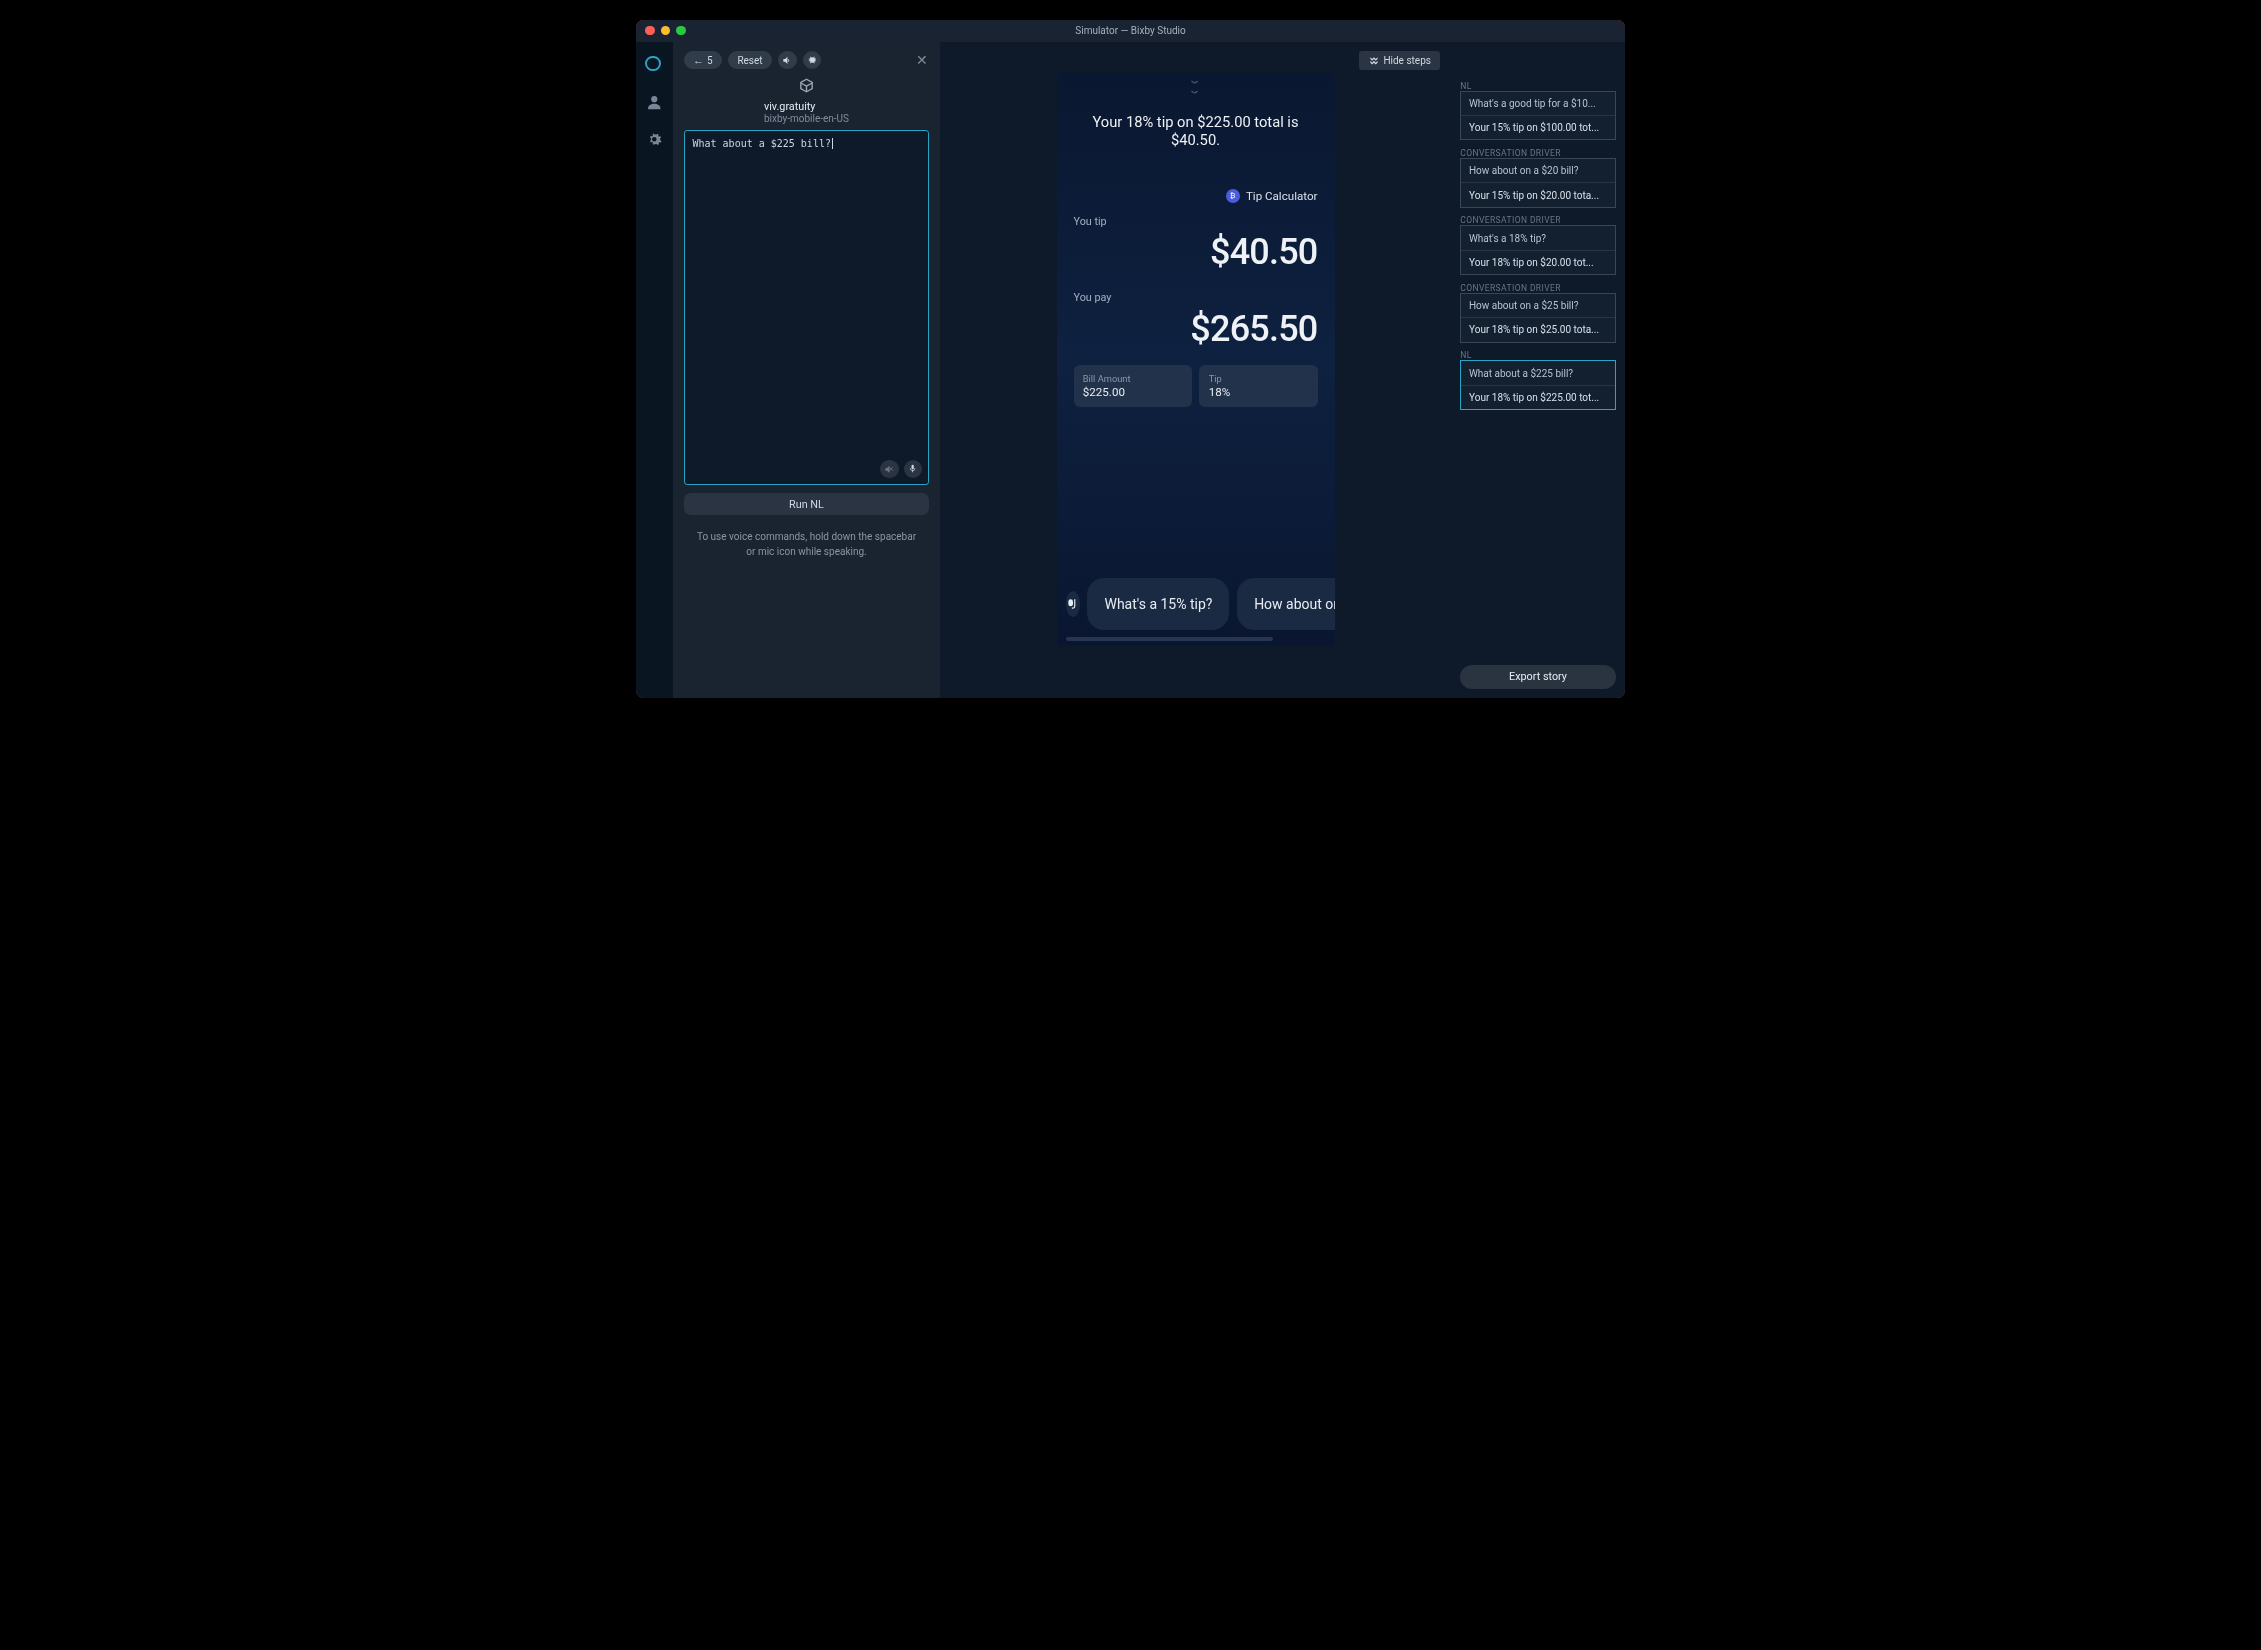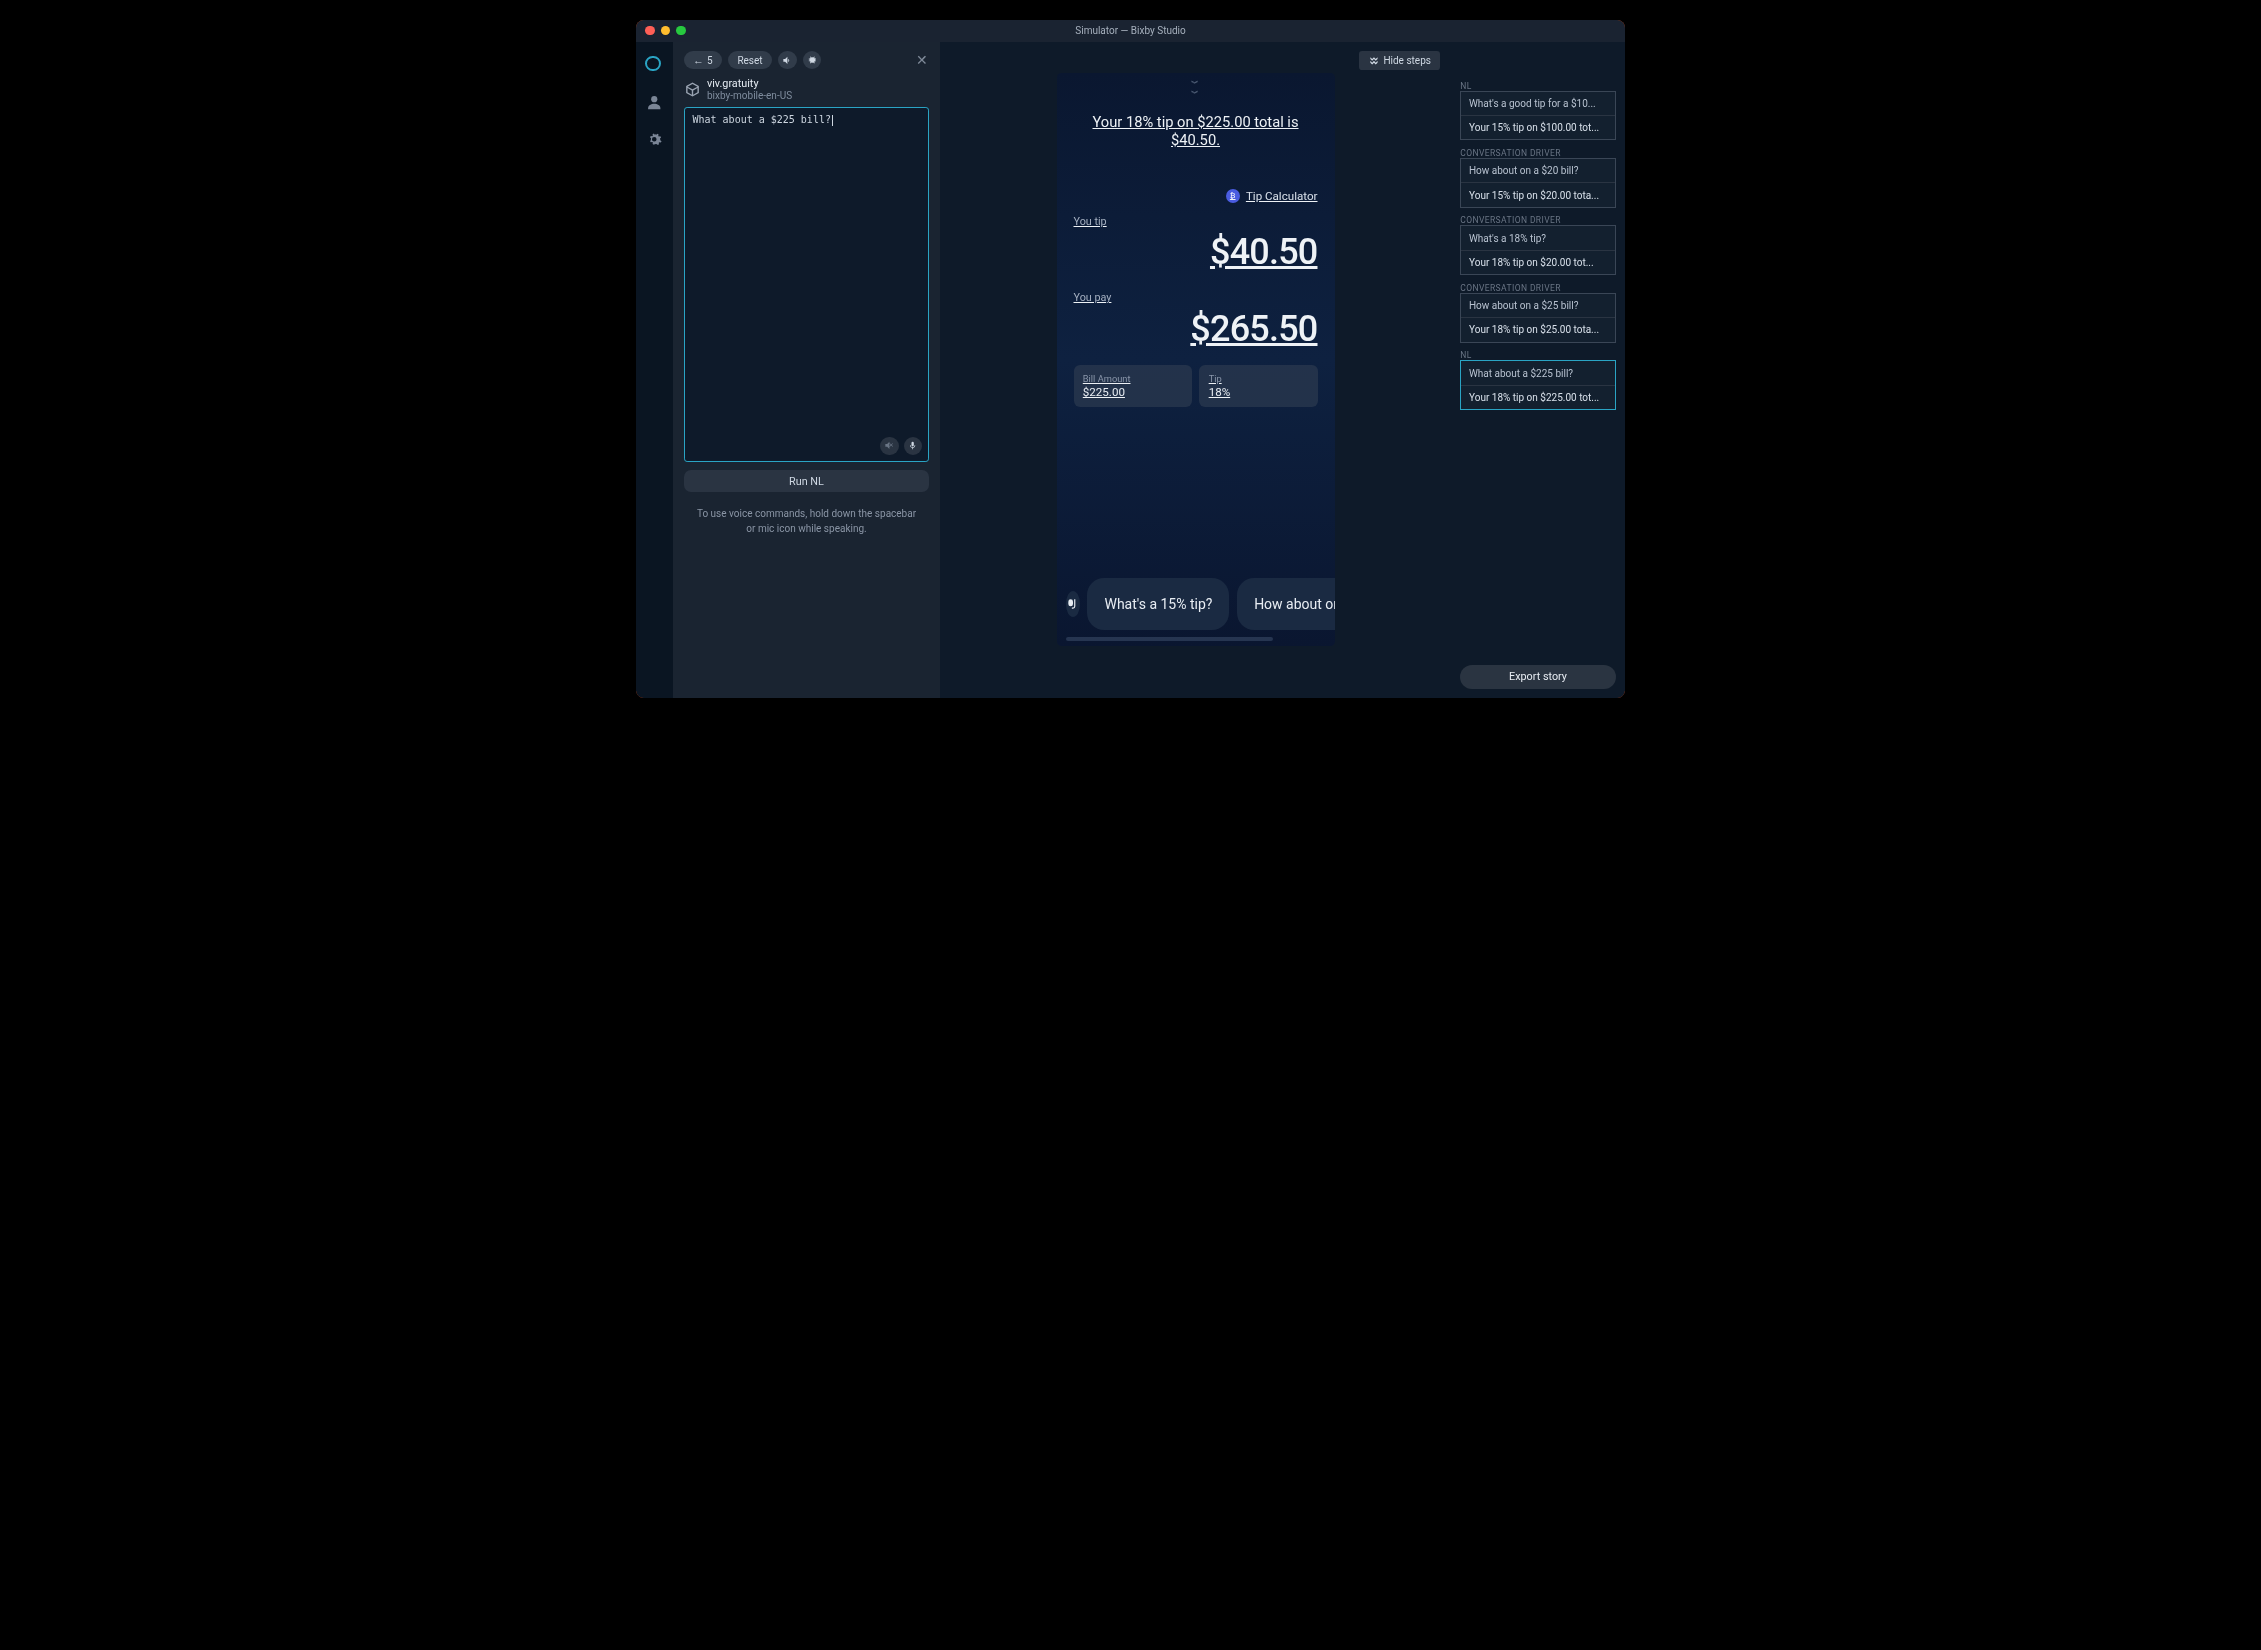--- a/index.html
+++ b/index.html
@@ -41,21 +41,21 @@
     padding: 1.5px 9.3px; font-size: 10px; display: flex; align-items: center;
     height: 18.5px; gap:3.1px;
   }
   .pill .arrow{font-size:10.8px;}
   .icon-btn {
     background:#313c4a; width:18.5px; height:18.5px; border-radius:50%;
     display:flex; align-items:center; justify-content:center; color:#cfd8e3;
   }
   .lp-top .spacer { flex:1; }
   .close-x { color:#7f8a99; font-size:14px; padding:0 1.5px;}
-  .capsule-row { display:flex; align-items:center; margin-top:7.7px; gap:6.2px;}
+  .capsule-row { display:flex; align-items:center; margin-top:7.7px; gap:6.2px;flex-direction:column;}
   .box-icon {
     width:17px; height:17px; color:#9aa4b2;
   }
   .capsule-name { color:#e6ecf3; font-size:10.8px;}
   .capsule-sub { color:#7f8c9d; font-size:10px;}
   .nl-input-wrap {
     margin-top:6.2px; flex:0 0 auto; height: 355px;
     border:0.8px solid #2aa4c4; border-radius:3.1px; background:#0e1a2a;
     position:relative; font-family: "SFMono-Regular", Consolas, monospace;
   }
@@ -77,21 +77,21 @@
   .hide-steps {
     position:absolute; right:10.8px; top:9.3px; background:#2a3442;
     color:#cfd8e3; font-size:10px; padding:3.9px 9.3px; border-radius:3.1px;
     display:flex; align-items:center; gap:4px;
   }
   .device {
     width:278px; height:573px; background:linear-gradient(180deg,#0a1730 0%,#0e2140 50%,#0a1630 100%);
     border-radius:4.6px; position:relative; overflow:hidden; color:#eef2f6;
   }
   .dev-drag { position:absolute; top:6.2px; left:0; right:0; text-align:center; color:#6c7c94; font-size:7.7px; letter-spacing:1.5px;}
-  .dev-content { padding:40px 17px 0 17px;text-decoration:underline; }
+  .dev-content { padding:40px 17px 0 17px; }
   .dev-title { font-size:14.7px; text-align:center; }
   .app-row { display:flex; align-items:center; justify-content:flex-end; gap:6.2px; margin-top:40px; font-size:11.6px; color:#d8e0ea;}
   .app-badge{ width:14px; height:14px; border-radius:50%; background:#4a5ce0; display:flex; align-items:center; justify-content:center; font-size:7.7px; color:#fff;}
   .label-sm { font-size:10.8px; color:#a4afc0; margin-top:12.3px;}
   .big-amt { font-size:36px; font-weight:500; text-align:right; margin-top:3.1px; letter-spacing:-0.8px;}
   .cards-row { display:flex; gap:7.7px; margin-top:15.4px;}
   .card { flex:1; background:rgba(44,58,80,0.7); border-radius:6.2px; padding:7.7px 9.3px;}
   .card-label { font-size:9.3px; color:#8a96aa;}
   .card-val { font-size:11.6px; color:#e8edf3; margin-top:1.5px;}
   .dev-bottom { position:absolute; left:9.3px; right:0; bottom:15.4px; display:flex; align-items:center; gap:7.7px;}

